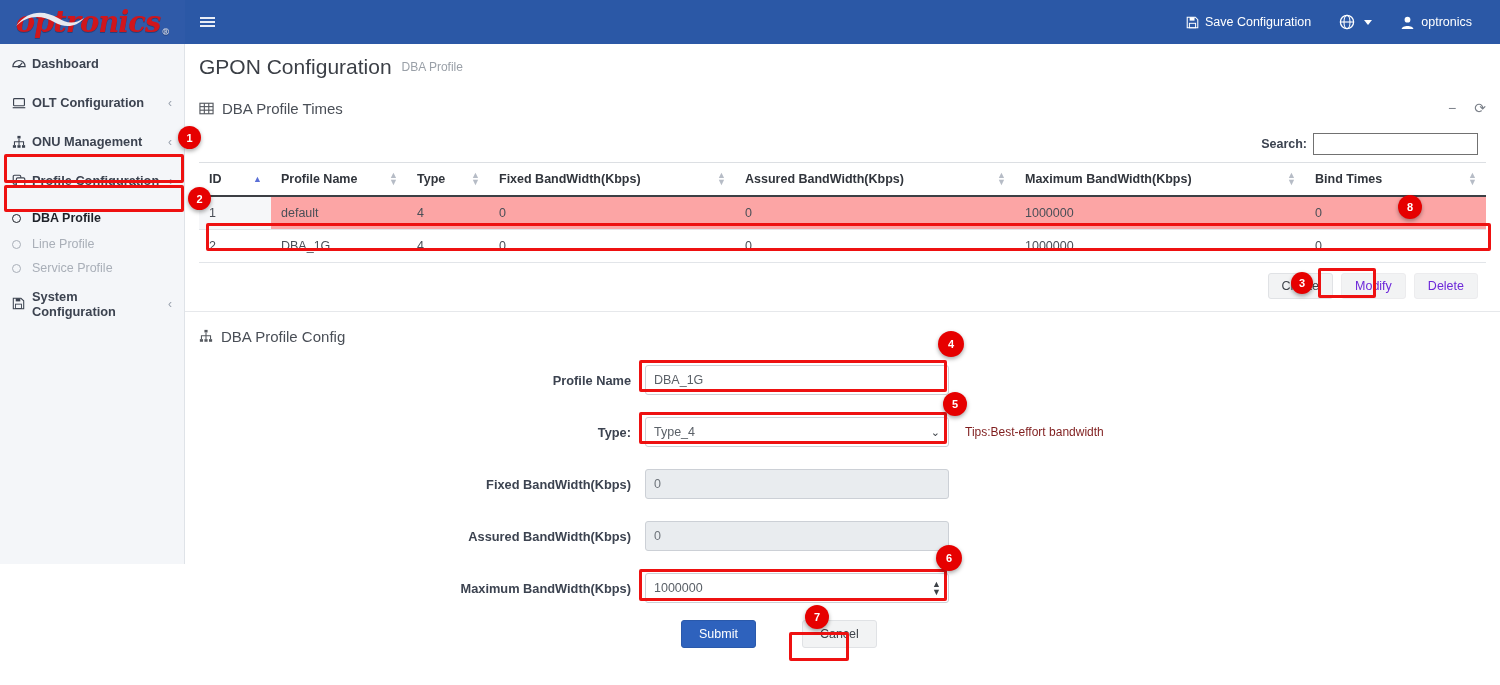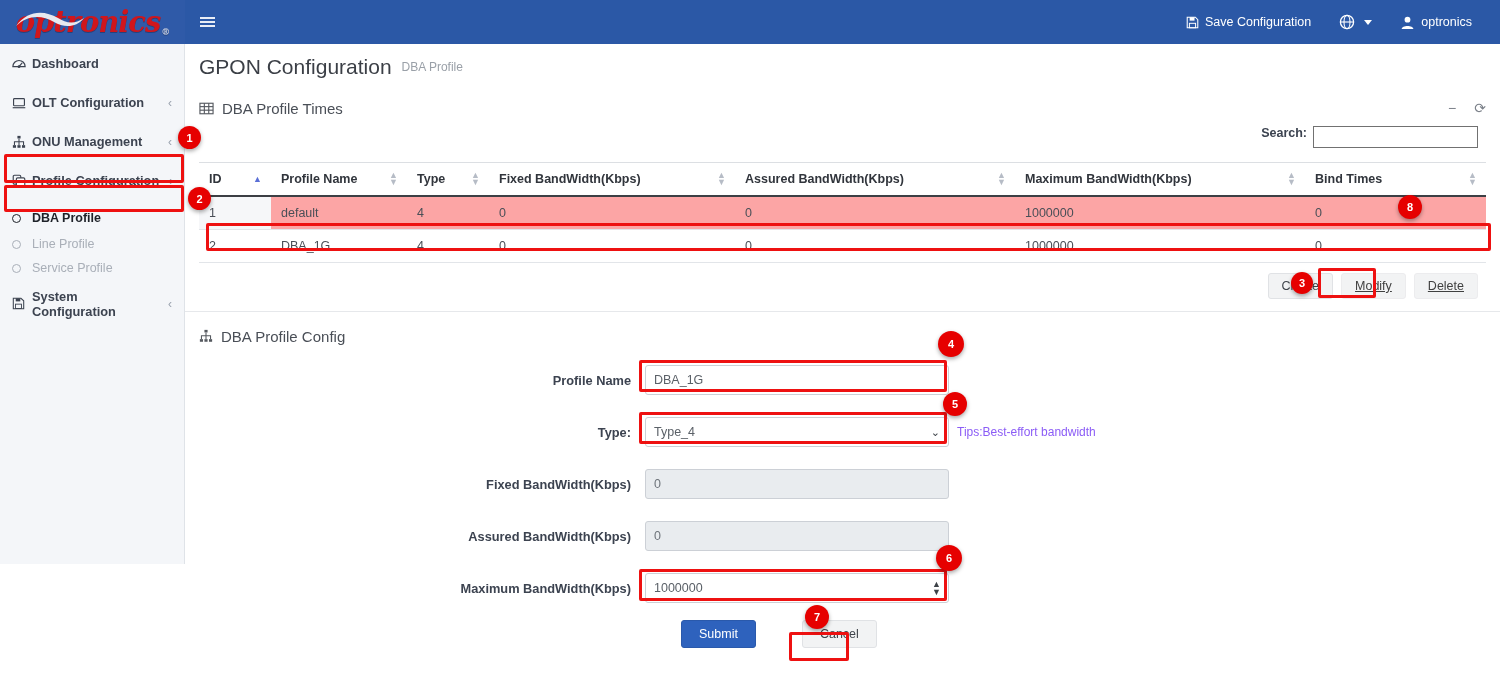--- a/index.html
+++ b/index.html
@@ -116,21 +116,21 @@
     display: flex; align-items: center; height: 36px;
     font-size: 15px; color: #4a4f57;
   }
   .card-head .ch-ic { margin-right: 8px; color: #55595f; display: flex; }
   .card-tools { margin-left: auto; display: flex; gap: 18px; align-items: center;
                 color: #7b8089; font-size: 14px; }
   .card-tools span { cursor: pointer; }
 
   
   .search-row {
-    display: flex; justify-content: flex-end; 
+    display: flex; justify-content: flex-end; align-items: center;
     height: 36px; padding-right: 8px;
   }
   .search-row label { font-size: 12.5px; font-weight: bold; color: #3c4350; margin-right: 6px; }
   .search-row input {
     width: 165px; height: 22px; border: 1px solid #717171;
     font-size: 12px; padding: 0 4px; font-family: "Liberation Sans", sans-serif;
   }
 
   
   table.dt { width: 100%; border-collapse: collapse; font-size: 12.5px; }
@@ -159,21 +159,21 @@
   .col-max { width: 290px; }
 
   
   .btn-row { display: flex; justify-content: flex-end; gap: 8px; padding: 10px 8px 12px 0; }
   .btn {
     font-size: 12.5px; padding: 5px 13px; border-radius: 3px;
     border: 1px solid transparent; cursor: pointer;
     font-family: "Liberation Sans", sans-serif;
   }
   .btn-default { background: #f2f3f4; color: #3f444b; border-color: #e0e2e5; }
-  .btn-disabled { background: #f2f3f4; color: #404040; border-color: #ececee; text-decoration: underline; }
+  .btn-disabled { background: #f2f3f4; color: #6d28d9; border-color: #ececee; }
   .btn-primary { background: #2e62bd; color: #ffffff; border-color: #2a59ab; }
 
   .sep { border-top: 1px solid #e6e8eb; margin: 0 -14px; }
 
   
   .form-row {
     display: flex; align-items: center;
     height: 52px; position: relative;
   }
   .form-row .flabel {
@@ -191,21 +191,21 @@
   .form-ctl.select { position: relative; padding-right: 24px; }
   .form-ctl.select .dd {
     position: absolute; right: 8px; top: 50%; transform: translateY(-50%);
     font-size: 11px; color: #3d4248;
   }
   .form-ctl.spin { position: relative; padding-right: 24px; }
   .form-ctl.spin .sp {
     position: absolute; right: 7px; top: 50%; transform: translateY(-50%);
     font-size: 9px; line-height: 8px; color: #3d4248; text-align: center;
   }
-  .tips { font-size: 12px; color: #8b5cf6; margin-left: 8px; }
+  .tips { font-size: 12px; color: #7f1d1d; margin-left: 16px; }
 
   .submit-row {
     display: flex; justify-content: flex-start; gap: 10px;
     padding-left: 446px; margin-top: 6px; position: relative;
   }
   .submit-row .btn { padding: 6px 17px; margin-left: 36px; }
 
   
   #watermark {
     position: absolute; left: 497px; top: 317px;

